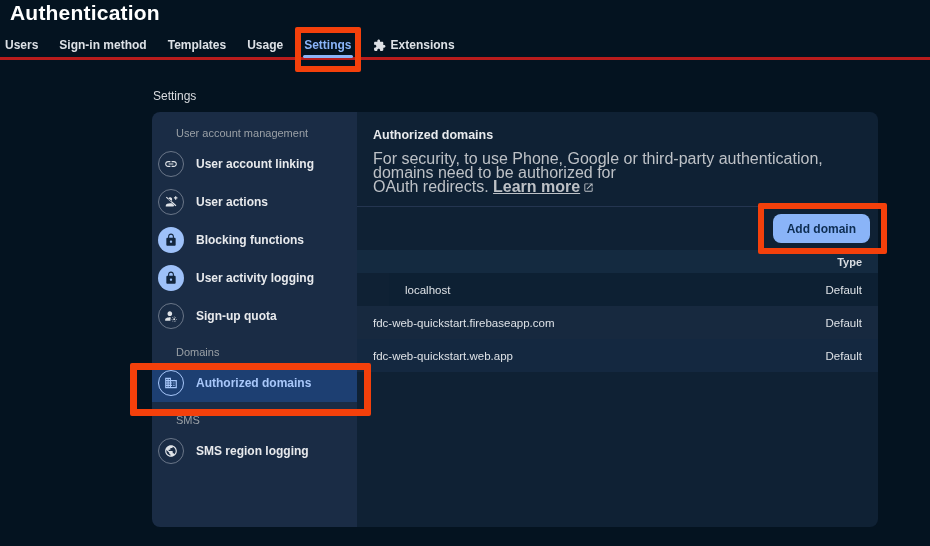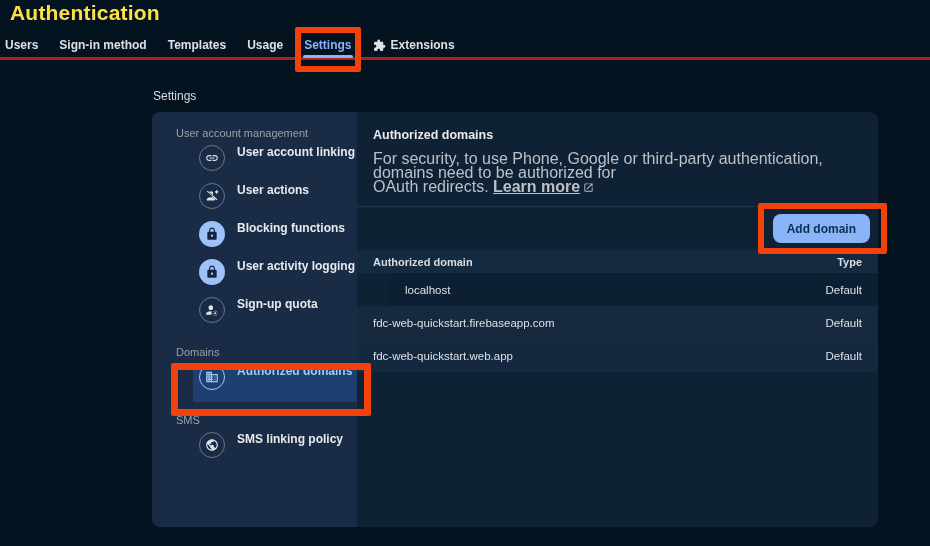--- a/index.html
+++ b/index.html
@@ -9,21 +9,21 @@
     background:#041320;
     color:#e8eaed;
     overflow:hidden;
     position:relative;
   }
   .page { position:relative; width:930px; height:546px; }
 
   
   .page-title {
     position:absolute; left:10px; top:1px;
-    font-size:21px; font-weight:700; letter-spacing:.2px; color:#fde047;text-align:center;
+    font-size:21px; font-weight:700; letter-spacing:.2px; color:#ffffff;text-align:center;
   }
   .tab-bar {
     position:absolute; left:0; top:33px; width:930px; height:27px;
     display:flex; align-items:center; padding-left:5px; gap:21px;
     border-bottom:3px solid #b91c1c;
   }
   .tab {
     position:relative; height:27px; display:flex; align-items:center; gap:5px;
     font-size:12px; font-weight:700; color:#dde1e6; cursor:pointer; white-space:nowrap;
   }
@@ -59,22 +59,22 @@
   .sidebar {
     width:205px; height:415px; background:#1a2c45;
     border-radius:8px 0 0 8px; padding-top:15px; position:relative;
   }
   .section-label {
     margin:0 0 5px 24px; font-size:11px; color:#9aa0a6; line-height:13px;
   }
   .section-label.mt1 { margin-top:11px; }
   .section-label.mt2 { margin-top:12px; }
   .nav-item {
-    position:relative; height:38px; display:flex; align-items:flex-start;
-    gap:12px; padding-left:6px; cursor:pointer;margin-left:41px;
+    position:relative; height:38px; display:flex; align-items:center;
+    gap:12px; padding-left:6px; cursor:pointer;
   }
   .icon-circle {
     width:26px; height:26px; border-radius:50%;
     border:1px solid #6a7688; flex:0 0 26px;
     display:flex; align-items:center; justify-content:center;
   }
   .icon-circle svg { width:14px; height:14px; fill:#dfe3e8; }
   .icon-circle.filled { background:#9ec1f9; border:none; }
   .icon-circle.filled svg { fill:#13263e; }
   .nav-label { font-size:12px; font-weight:700; color:#e8eaed; }
@@ -222,21 +222,21 @@
       </div>
 
       <div class="section-label mt2">SMS</div>
 
       <div class="nav-item">
         <span class="icon-circle">
           <svg viewBox="0 0 24 24">
               <path d="M12 2C6.48 2 2 6.48 2 12s4.48 10 10 10 10-4.48 10-10S17.52 2 12 2zM11 19.93c-3.95-.49-7-3.85-7-7.93 0-.62.08-1.21.21-1.79L9 15v1c0 1.1.9 2 2 2v1.93zm6.9-2.54c-.26-.81-1-1.39-1.9-1.39h-1v-3c0-.55-.45-1-1-1H8v-2h2c.55 0 1-.45 1-1V7h2c1.1 0 2-.9 2-2v-.41c2.93 1.19 5 4.06 5 7.41 0 2.08-.8 3.97-2.1 5.39z"></path>
             </svg>
         </span>
-        <span class="nav-label">SMS linking policy</span>
+        <span class="nav-label">SMS region logging</span>
       </div>
     </div>
 
     <div class="panel">
       <div class="panel-heading">Authorized domains</div>
 
       <div class="panel-desc">
         <span class="line1">For security, to use Phone, Google or third-party authentication, domains need to be authorized for</span>
         <span>OAuth redirects. </span><span class="learn-more">Learn more</span><svg class="ext-icon" viewBox="0 0 24 24">
             <path d="M19 19H5V5h7V3H5c-1.11 0-2 .9-2 2v14c0 1.1.89 2 2 2h14c1.1 0 2-.9 2-2v-7h-2v7zM14 3v2h3.59l-9.83 9.83 1.41 1.41L19 6.41V10h2V3h-7z"></path>
@@ -247,21 +247,20 @@
 
       <div class="toolbar">
         <span class="btn-wrap">
           <button class="add-domain-btn">Add domain</button>
           <span class="red-box add-domain-box"></span>
         </span>
       </div>
 
       <div class="table">
         <div class="t-row t-head">
-          <span class="t-col1">Authorized domain</span>
           <span class="t-col2">Type</span>
         </div>
         <div class="t-row r0">
           <span class="t-col1">localhost</span>
           <span class="t-col2">Default</span>
         </div>
         <div class="t-row r1">
           <span class="t-col1">fdc-web-quickstart.firebaseapp.com</span>
           <span class="t-col2">Default</span>
         </div>

